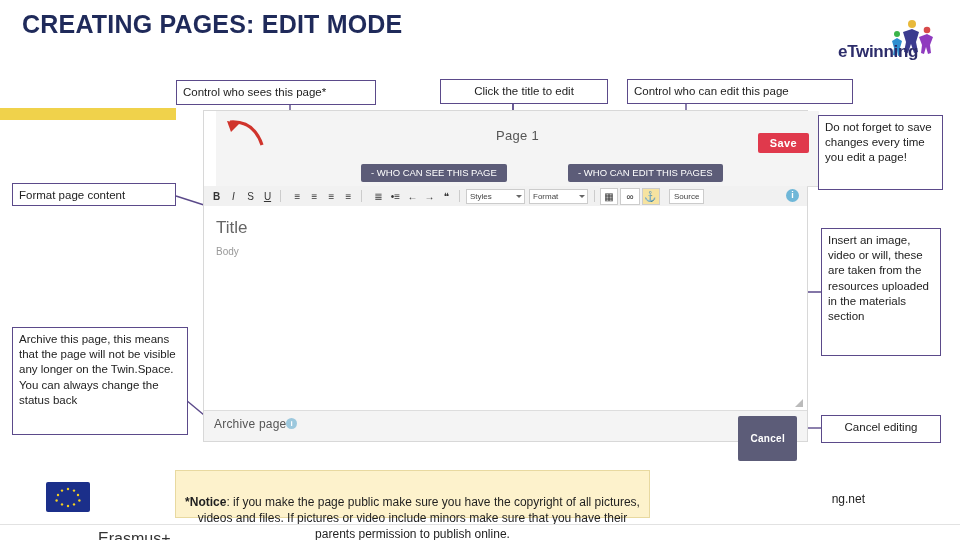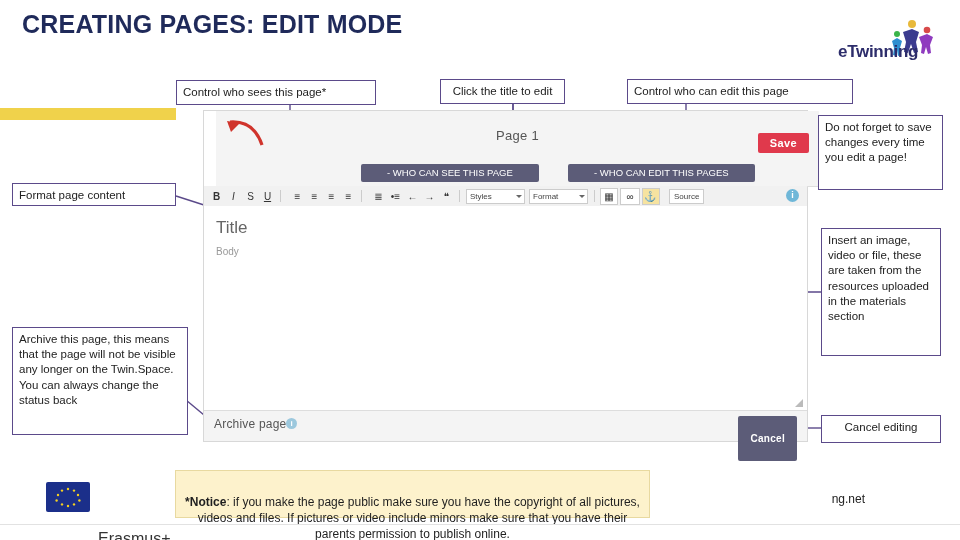--- a/index.html
+++ b/index.html
@@ -47,21 +47,21 @@
     position:absolute;left:8px;top:6px;width:40px;height:32px;
   }
   .save-btn{
     position:absolute;right:10px;top:22px;
     background:#e0394c;color:#fff;font-size:11px;font-weight:bold;
     padding:4px 12px;border-radius:2px;letter-spacing:.4px;
   }
   .pill{
     position:absolute;top:53px;height:18px;line-height:18px;
     background:#5c5c78;color:#fff;font-size:9.5px;
-    padding:0 26px;border-radius:2px;white-space:nowrap;
+    padding:0 10px;border-radius:2px;white-space:nowrap;
   }
   .pill-see{left:145px;}
   .pill-edit{left:352px;}
   
   .toolbar{
     position:absolute;left:0;top:75px;width:100%;height:20px;
     background:#f1f1f1;border-bottom:1px solid #ddd;
     display:flex;align-items:center;
   }
   .tb-grp{display:flex;align-items:center;margin-left:4px;}
@@ -251,29 +251,29 @@
 
   <div class="shot-foot">
     <div class="archive-btn">Archive page</div>
     <div class="archive-info">i</div>
     <div class="cancel-btn">Cancel</div>
   </div>
 </div>
 
 <div class="callout" style="left:176px;top:80px;width:200px;height:25px;">Control who sees this page*</div>
 
-<div class="callout" style="left:440px;top:79px;width:125px;height:25px;text-align:center;">Click the title to edit</div>
+<div class="callout" style="left:440px;top:79px;width:168px;height:25px;text-align:center;">Click the title to edit</div>
 
 <div class="callout" style="left:627px;top:79px;width:226px;height:25px;">Control who can edit this page</div>
 
 <div class="callout" style="left:818px;top:115px;width:125px;height:75px;">Do not forget to save changes every time you edit a page!</div>
 
 <div class="callout" style="left:12px;top:183px;width:164px;height:23px;">Format page content</div>
 
-<div class="callout" style="left:821px;top:228px;width:120px;height:128px;">Insert an image, video or file, these are taken from the resources uploaded in the materials section</div>
+<div class="callout" style="left:821px;top:228px;width:120px;height:128px;">Insert an image, video or will, these are taken from the resources uploaded in the materials section</div>
 
 <div class="callout" style="left:12px;top:327px;width:176px;height:108px;">Archive this page, this means that the page will not be visible any longer on the Twin.Space. You can always change the status back</div>
 
 <div class="callout" style="left:821px;top:415px;width:120px;height:28px;text-align:center;">Cancel editing</div>
 
 <div class="notice">
   <b>*Notice</b><span>: if you make the page public make sure you have the copyright of all pictures, videos and files. If pictures or video include minors make sure that you have their parents permission to publish online.</span>
 </div>
 
 <div class="erasmus">

